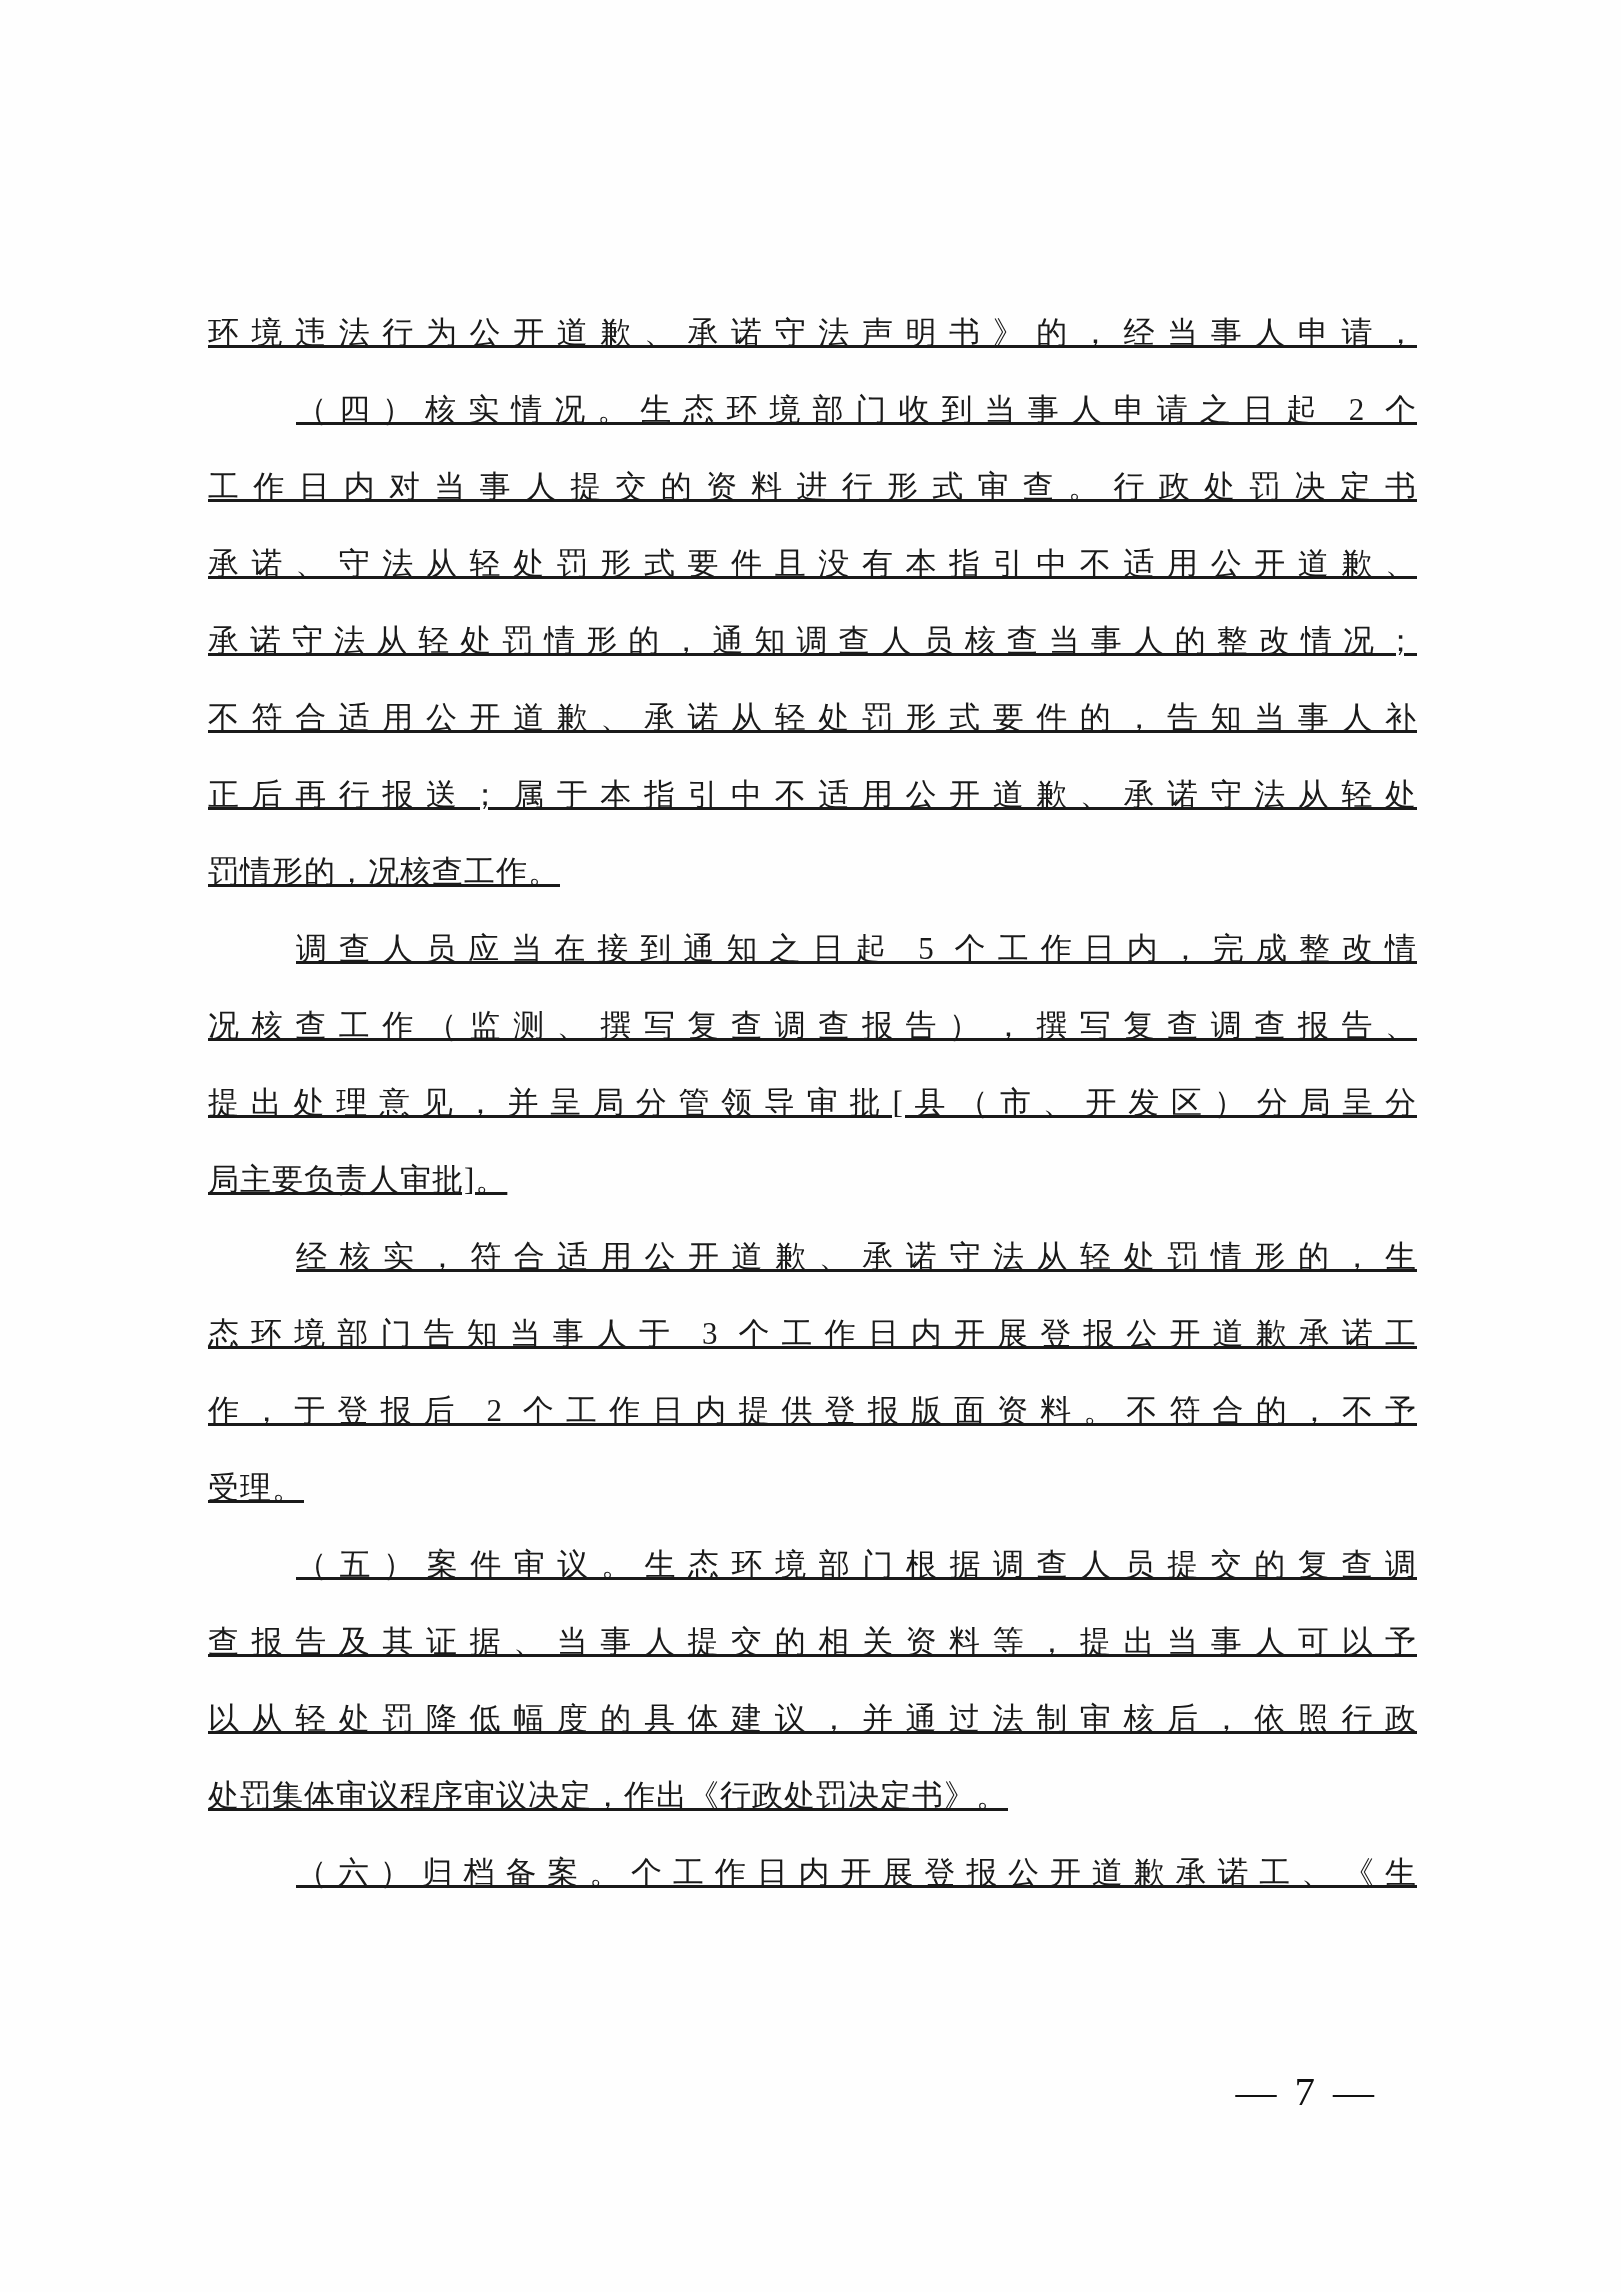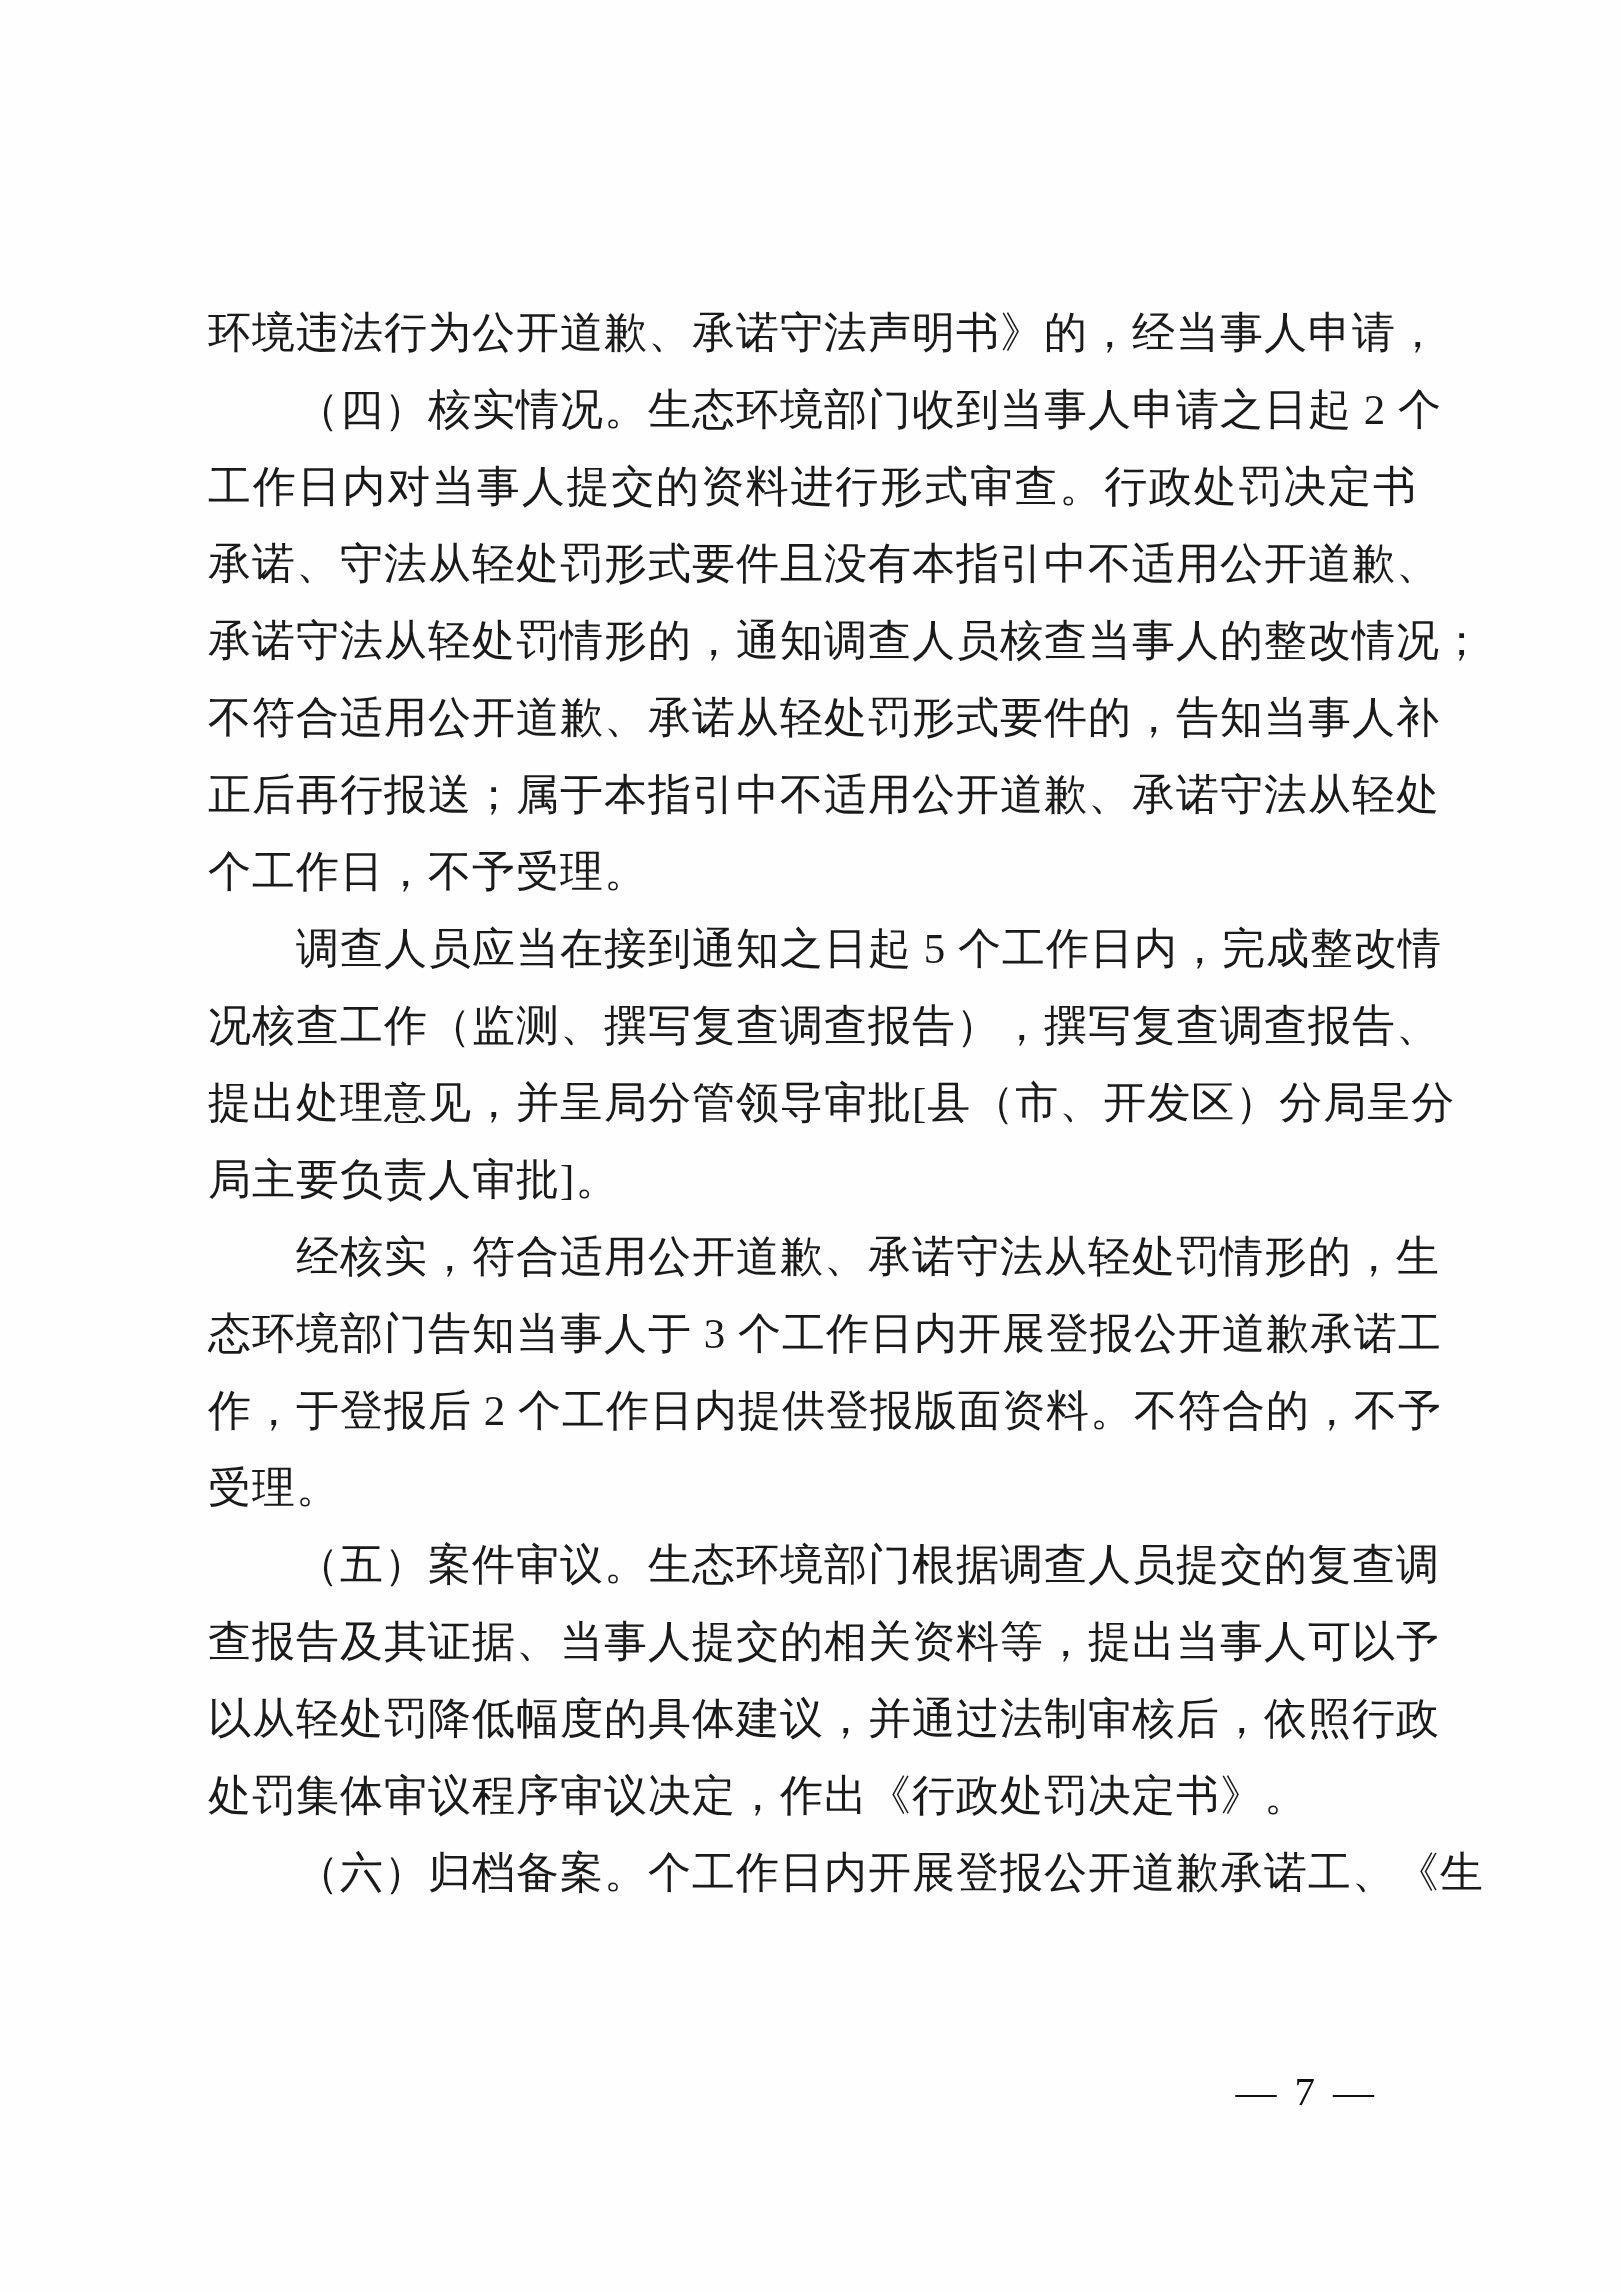--- a/index.html
+++ b/index.html
@@ -17,28 +17,29 @@
     overflow: hidden;
     margin: 0 auto;
   }
   .content {
     position: absolute;
     left: 208px;
     top: 294px;
     width: 1209px;
   }
   .line {
-    font-size: 43px;
+    font-size: 31px;
     line-height: 77px;
     height: 77px;
     white-space: nowrap;
     text-align: justify;
     text-align-last: justify;
     letter-spacing: 1px;
     overflow: visible;
+    text-decoration: underline;
   }
   .line.end {
     text-align: left;
     text-align-last: left;
   }
   .line.indent {
     padding-left: 88px;
     box-sizing: border-box;
   }
   .footer-pagenum {
@@ -57,21 +58,21 @@
 
 <div class="page">
   <div class="content">
     <div class="line">环境违法行为公开道歉、承诺守法声明书》的，经当事人申请，</div>
     <div class="line indent">（四）核实情况。生态环境部门收到当事人申请之日起 2 个</div>
     <div class="line">工作日内对当事人提交的资料进行形式审查。行政处罚决定书</div>
     <div class="line">承诺、守法从轻处罚形式要件且没有本指引中不适用公开道歉、</div>
     <div class="line">承诺守法从轻处罚情形的，通知调查人员核查当事人的整改情况；</div>
     <div class="line">不符合适用公开道歉、承诺从轻处罚形式要件的，告知当事人补</div>
     <div class="line">正后再行报送；属于本指引中不适用公开道歉、承诺守法从轻处</div>
-    <div class="line end">个工作日，不予受理。</div>
+    <div class="line end">罚情形的，况核查工作。</div>
     <div class="line indent">调查人员应当在接到通知之日起 5 个工作日内，完成整改情</div>
     <div class="line">况核查工作（监测、撰写复查调查报告），撰写复查调查报告、</div>
     <div class="line">提出处理意见，并呈局分管领导审批[县（市、开发区）分局呈分</div>
     <div class="line end">局主要负责人审批]。</div>
     <div class="line indent">经核实，符合适用公开道歉、承诺守法从轻处罚情形的，生</div>
     <div class="line">态环境部门告知当事人于 3 个工作日内开展登报公开道歉承诺工</div>
     <div class="line">作，于登报后 2 个工作日内提供登报版面资料。不符合的，不予</div>
     <div class="line end">受理。</div>
     <div class="line indent">（五）案件审议。生态环境部门根据调查人员提交的复查调</div>
     <div class="line">查报告及其证据、当事人提交的相关资料等，提出当事人可以予</div>

